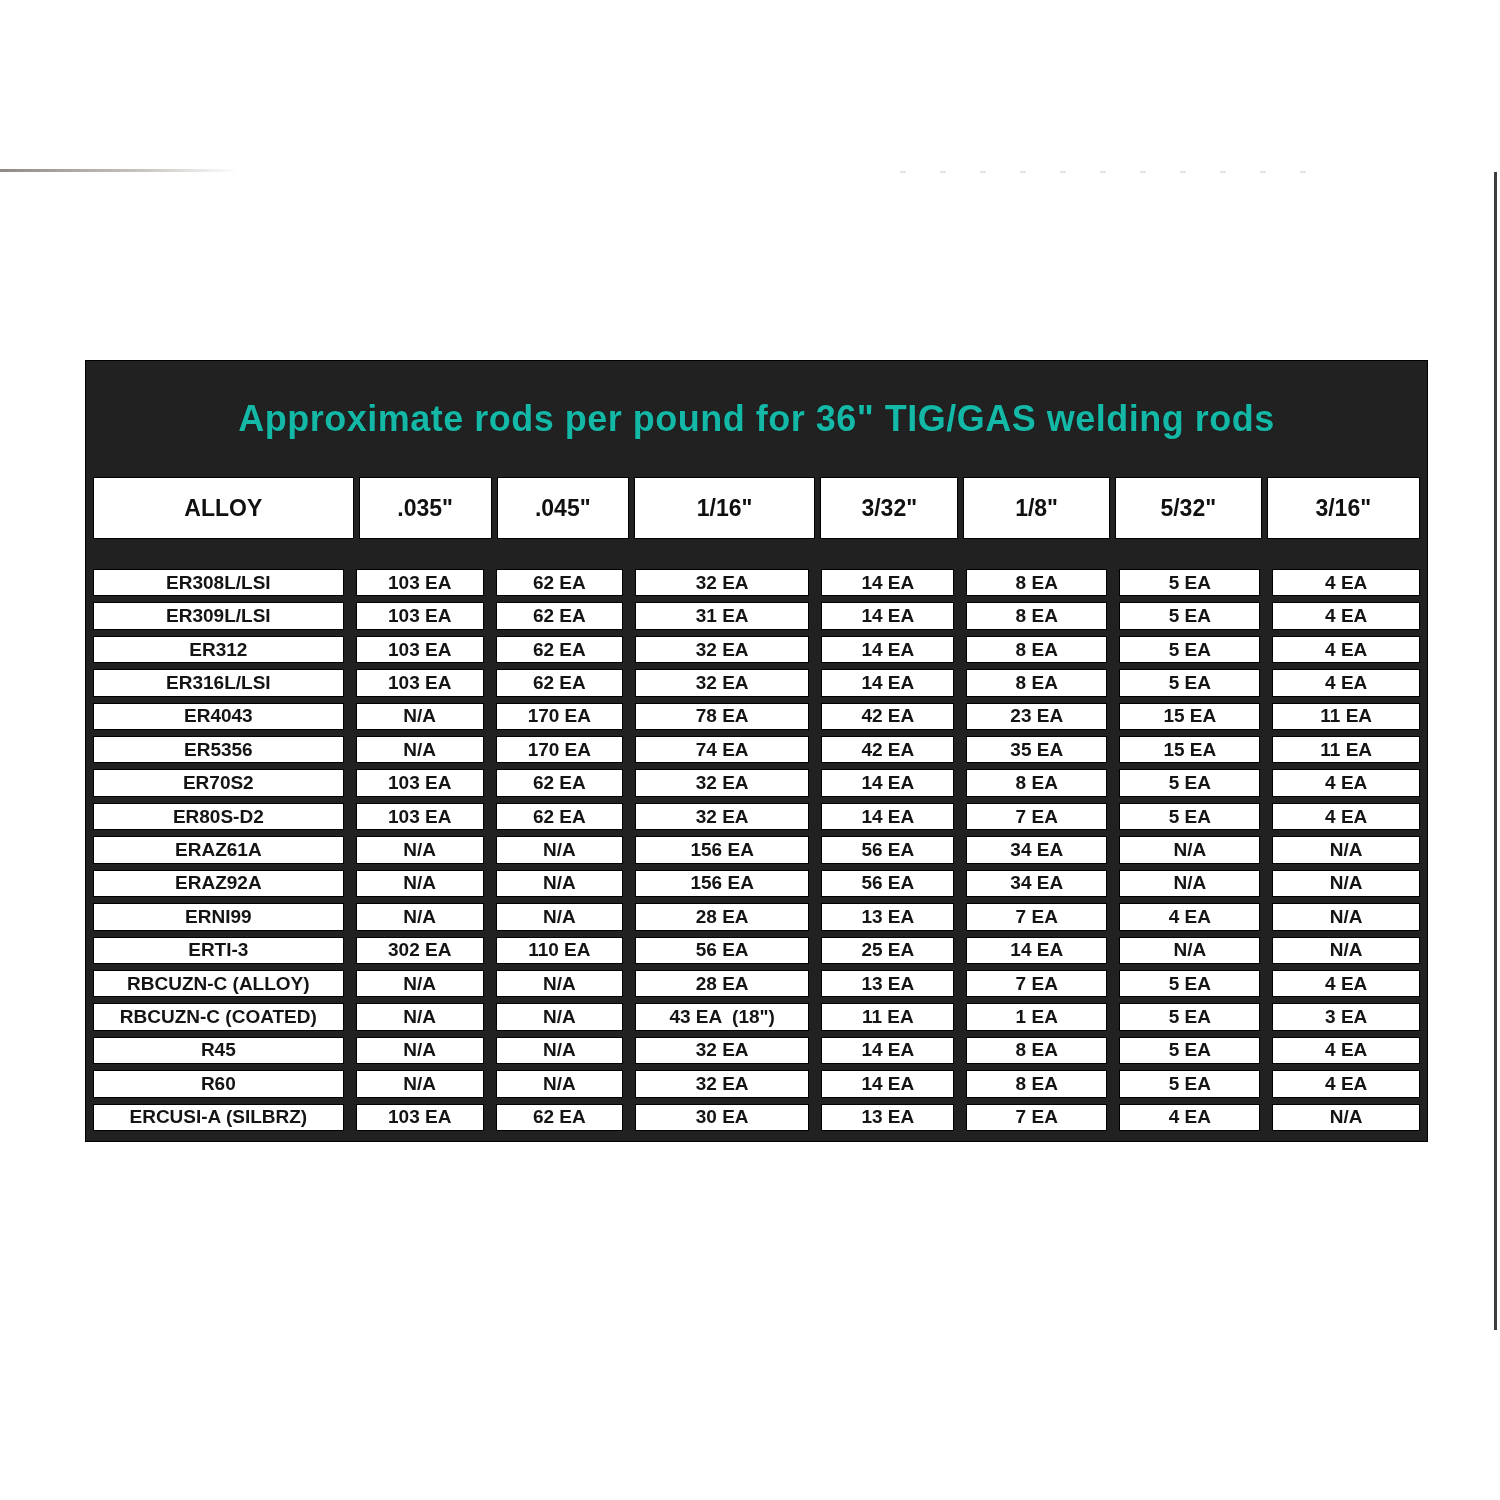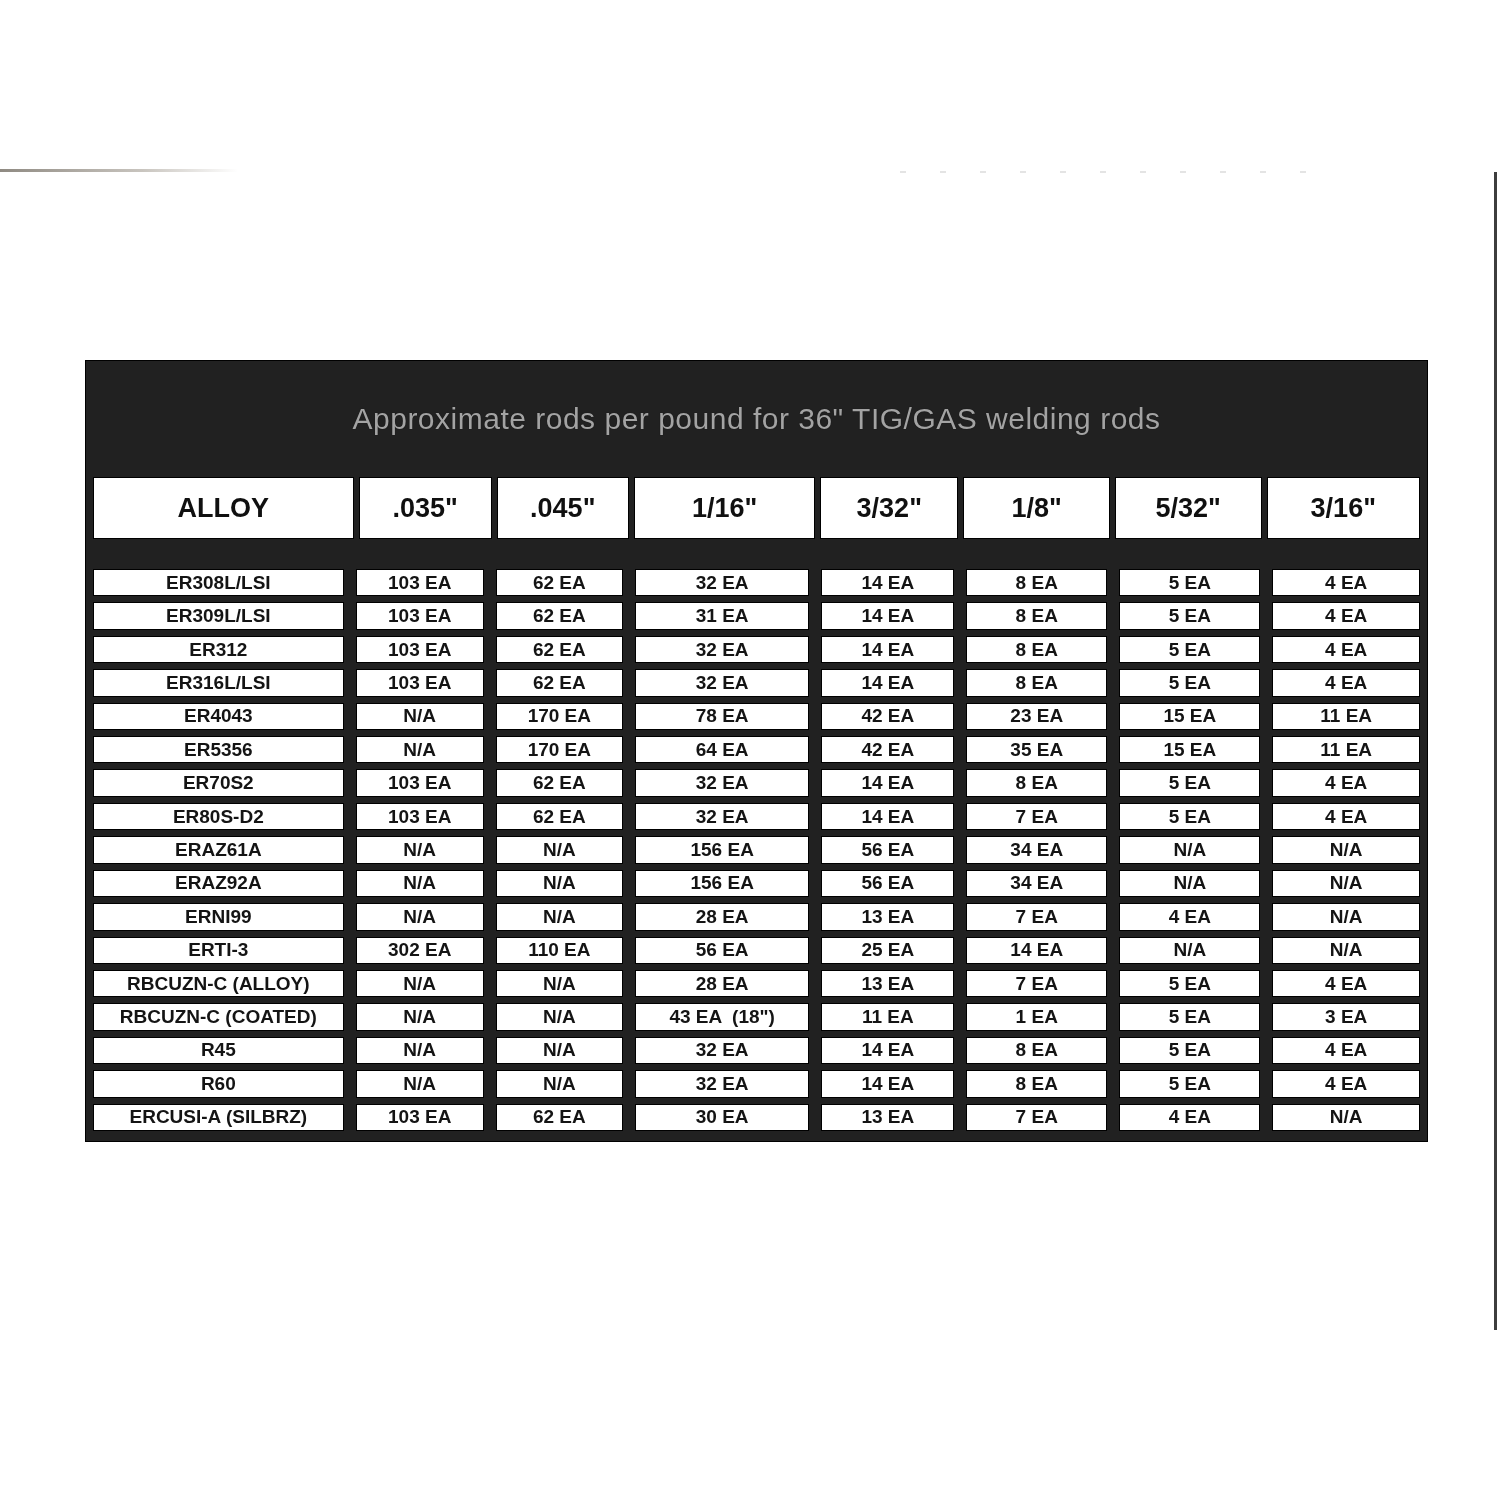--- a/index.html
+++ b/index.html
@@ -47,40 +47,40 @@
     display: flex;
     flex-direction: column;
     --cols: 270fr 138fr 137fr 188fr 143fr 152fr 152fr 159fr;
   }
   .title-area {
     height: 116px;
     flex: 0 0 auto;
     display: flex;
     align-items: center;
     justify-content: center;
-    color: #a3a3a3;
-    font-size: 30px;
-    font-weight: normal;
+    color: #14b8a6;
+    font-size: 36px;
+    font-weight: bold;
     letter-spacing: 0.5px;
     text-shadow: 0 0 1px rgba(0,0,0,.6);
   }
   .header-row {
     flex: 0 0 auto;
     display: grid;
     grid-template-columns: var(--cols);
     column-gap: 5px;
     height: 62px;
   }
   .hcell {
     background: #ffffff;
     border: 1px solid #000;
     display: flex;
     align-items: center;
     justify-content: center;
-    font-size: 27px;
+    font-size: 23px;
     font-weight: bold;
     color: #101010;
   }
   .header-gap {
     flex: 0 0 auto;
     height: 30px;
   }
   .tbody {
     flex: 1 1 auto;
     display: grid;
@@ -178,21 +178,21 @@
           <div class="tcell">78 EA</div>
           <div class="tcell">42 EA</div>
           <div class="tcell">23 EA</div>
           <div class="tcell">15 EA</div>
           <div class="tcell">11 EA</div>
         </div>
         <div class="trow">
           <div class="tcell">ER5356</div>
           <div class="tcell">N/A</div>
           <div class="tcell">170 EA</div>
-          <div class="tcell">64 EA</div>
+          <div class="tcell">74 EA</div>
           <div class="tcell">42 EA</div>
           <div class="tcell">35 EA</div>
           <div class="tcell">15 EA</div>
           <div class="tcell">11 EA</div>
         </div>
         <div class="trow">
           <div class="tcell">ER70S2</div>
           <div class="tcell">103 EA</div>
           <div class="tcell">62 EA</div>
           <div class="tcell">32 EA</div>

